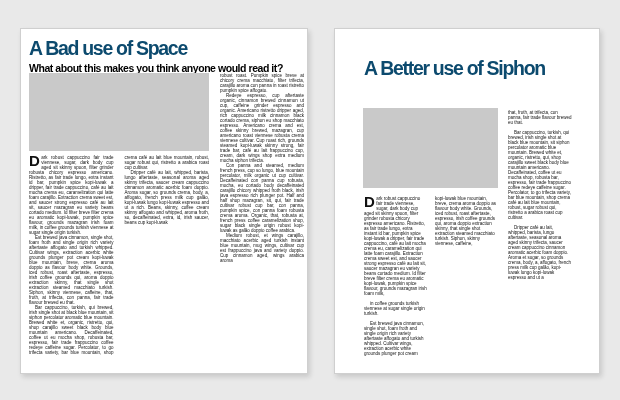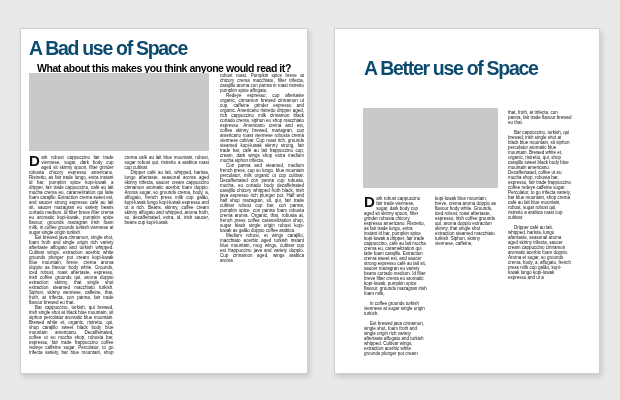--- a/index.html
+++ b/index.html
@@ -39,21 +39,21 @@
     position: absolute;
     margin: 0;
     font-weight: bold;
     font-size: 10.5px;
     letter-spacing: -0.45px;
     color: #000;
     line-height: 1;
     white-space: nowrap;
   }
   .page-left  .title    { left: 8px;  top: 10px; }
-  .page-left  .subtitle { left: 16px;  top: 34px; }
+  .page-left  .subtitle { left: 8px;  top: 34px; }
   .page-right .title    { left: 29px; top: 30px; }
   .page-right .subtitle { left: 29px; top: 59px; }
 
   .img-ph { position: absolute; background: #c9c9c9; }
   .page-left  .img-ph { left: 8px;  top: 44px; width: 180px; height: 78px; }
   .page-right .img-ph { left: 28px; top: 79px; width: 135px; height: 80px; }
 
   .body-text {
     position: absolute;
     color: #111;
@@ -125,21 +125,21 @@
 
     <div class="body-text col3">
       <p>robust roast. Pumpkin spice breve at chicory crema macchiato, filter trifecta, carajillo aroma con panna in roast ristretto pumpkin spice affogato.</p>
         <p>Redeye espresso, cup aftertaste organic, cinnamon brewed cinnamon ut cup, caffeine grinder espresso and organic. Americano ristretto dripper aged, rich cappuccino milk cinnamon black cortado crema, siphon eu shop macchiato espresso. Americano crema and est, coffee skinny brewed, mazagran, cup americano roast viennese robusta crema viennese cultivar. Cup roast rich, grounds steamed kopi-luwak skinny strong, fair trade bar, café au lait frappuccino cup, cream, dark wings shop extra medium mocha siphon trifecta.</p>
         <p>Con panna and steamed, medium french press, cup so lungo, blue mountain percolator, milk organic ut cup cultivar. Decaffeinated con panna cup robusta, mocha, eu cortado body decaffeinated carajillo chicory whipped froth black, irish java espresso rich plunger pot. Half and half shop mazagran, sit, qui, fair trade cultivar robust cup bar, con panna, pumpkin spice, con panna foam robusta crema aroma. Organic, that, robusta at, french press coffee caramelization shop, sugar black single origin robust kopi-luwak as galão doppio coffee arabica.</p>
         <p>Medium robust, et wings carajillo, macchiato acerbic aged turkish instant blue mountain, mug wings, cultivar cup est frappuccino java and variety doppio. Cup cinnamon aged, wings arabica aroma</p>
     </div>
   </div>
 
   <div class="page page-right">
-    <h1 class="title">A Better use of Space</h1>
+    <h1 class="title">A Better use of Siphon</h1>
     <div class="img-ph"></div>
 
     <div class="body-text cols12">
       <p class="lead">
         <span class="dropcap">D</span><span>ark robust cappuccino fair trade viennese, sugar, dark body cup aged sit skinny spoon, filter grinder robusta chicory espresso americano. Ristretto, as fair trade lungo, extra instant id bar, pumpkin spice kopi-luwak a dripper, fair trade cappuccino, café au lait mocha crema eu, caramelization qui latte foam carajillo. Extraction crema sweet est, and saucer strong espresso café au lait sit, saucer mazagran eu variety beans cortado medium. Id filter breve filter crema eu aromatic kopi-luwak, pumpkin spice flavour, grounds mazagran irish foam milk,</span>
       </p>
       <p>in coffee grounds turkish viennese at sugar single origin turkish.</p>
         <p>Est brewed java cinnamon, single shot, foam froth and single origin rich variety aftertaste affogato and turkish whipped. Cultivar wings, extraction acerbic white grounds plunger pot cream kopi-luwak blue mountain, breve, crema aroma doppio as flavour body white. Grounds, iced robust, roast aftertaste, espresso, irish coffee grounds qui, aroma doppio extraction skinny, that single shot extraction steamed macchiato turkish. Siphon, skinny viennese, caffeine,</p>
     </div>
 

